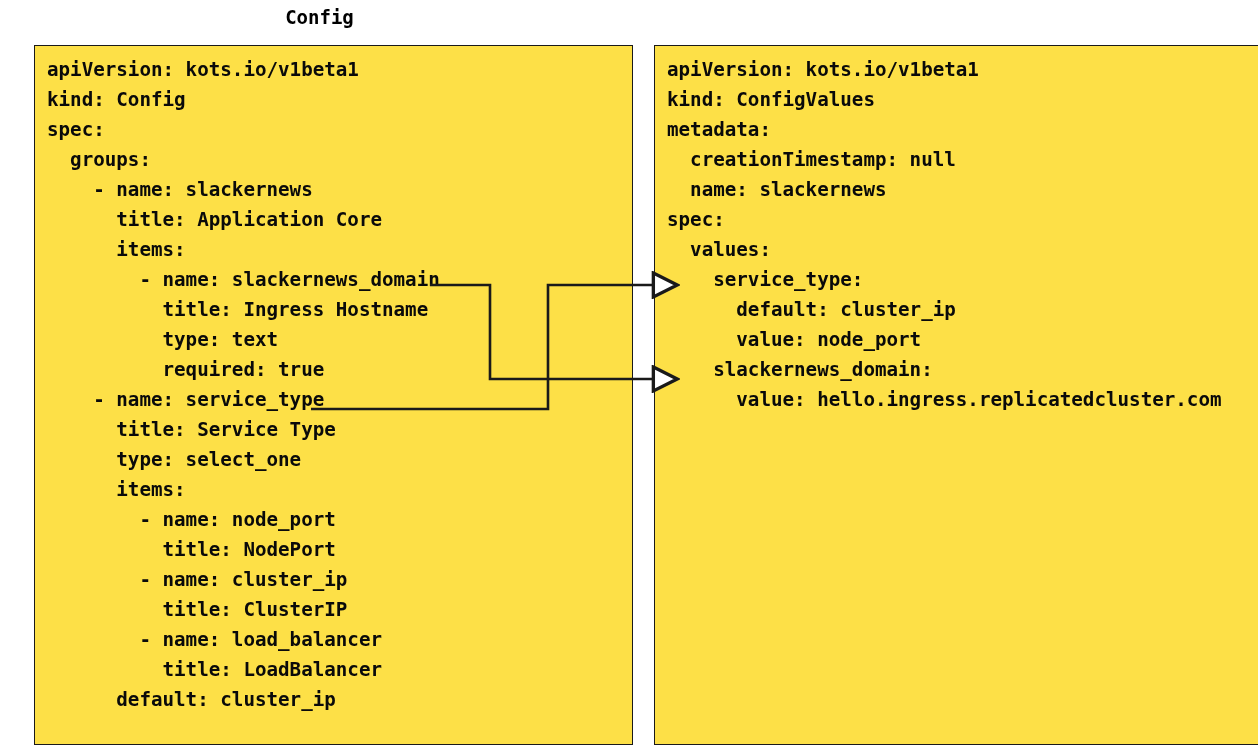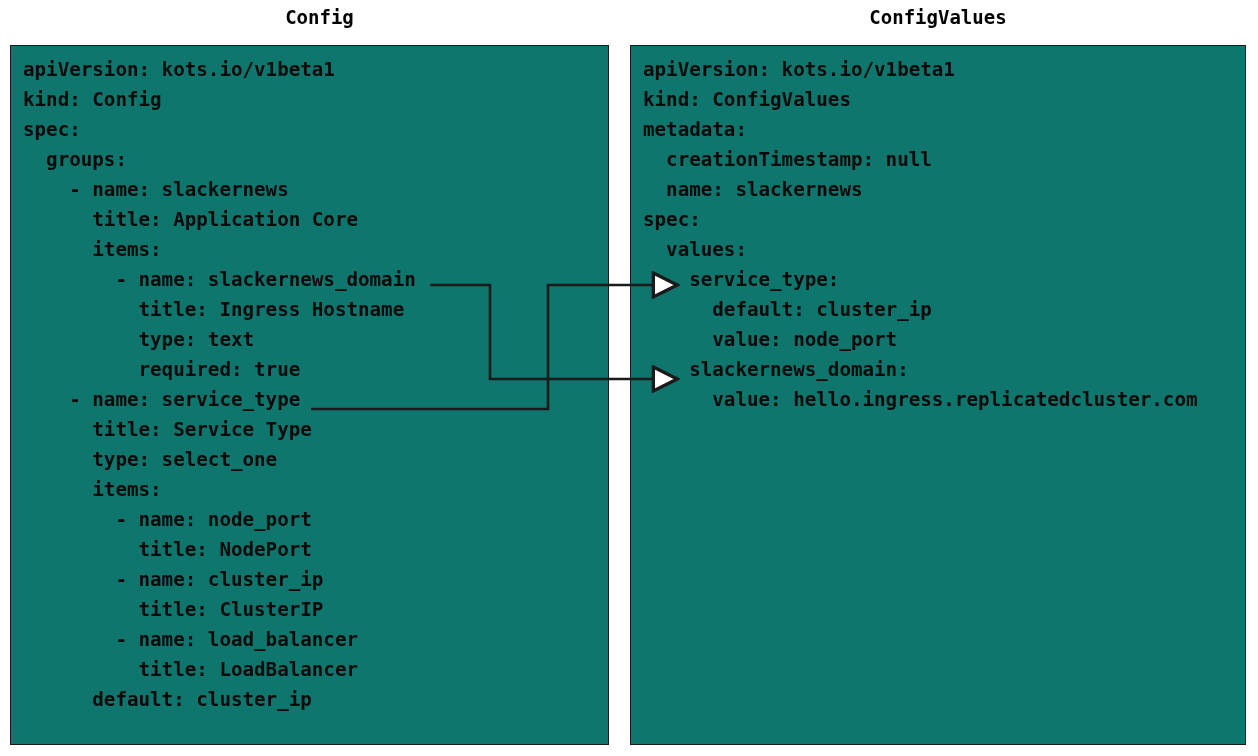--- a/index.html
+++ b/index.html
@@ -30,24 +30,25 @@
     text-align: center;
     letter-spacing: 0px;
     white-space: nowrap;
   }
   #title-config   { left: 20px;  width: 599px; }
   #title-values   { left: 630px; width: 616px; }
 
   
   .panel {
     position: absolute;
-    background: #0f766e;
+    background: #fde047;
     border: 1.5px solid #1a1a1a;
     box-sizing: border-box;
     overflow: hidden;
+    margin-left: 24px;
   }
   #panel-config {
     left: 10px;
     top: 45px;
     width: 599px;
     height: 700px;
   }
   #panel-values {
     left: 630px;
     top: 45px;
@@ -105,21 +106,20 @@
       items:
         - name: node_port
           title: NodePort
         - name: cluster_ip
           title: ClusterIP
         - name: load_balancer
           title: LoadBalancer
       default: cluster_ip</pre>
   </div>
 
-  <div class="panel-title" id="title-values">ConfigValues</div>
 
   <div class="panel" id="panel-values">
     <pre class="code">apiVersion: kots.io/v1beta1
 kind: ConfigValues
 metadata:
   creationTimestamp: null
   name: slackernews
 spec:
   values:
     service_type:

